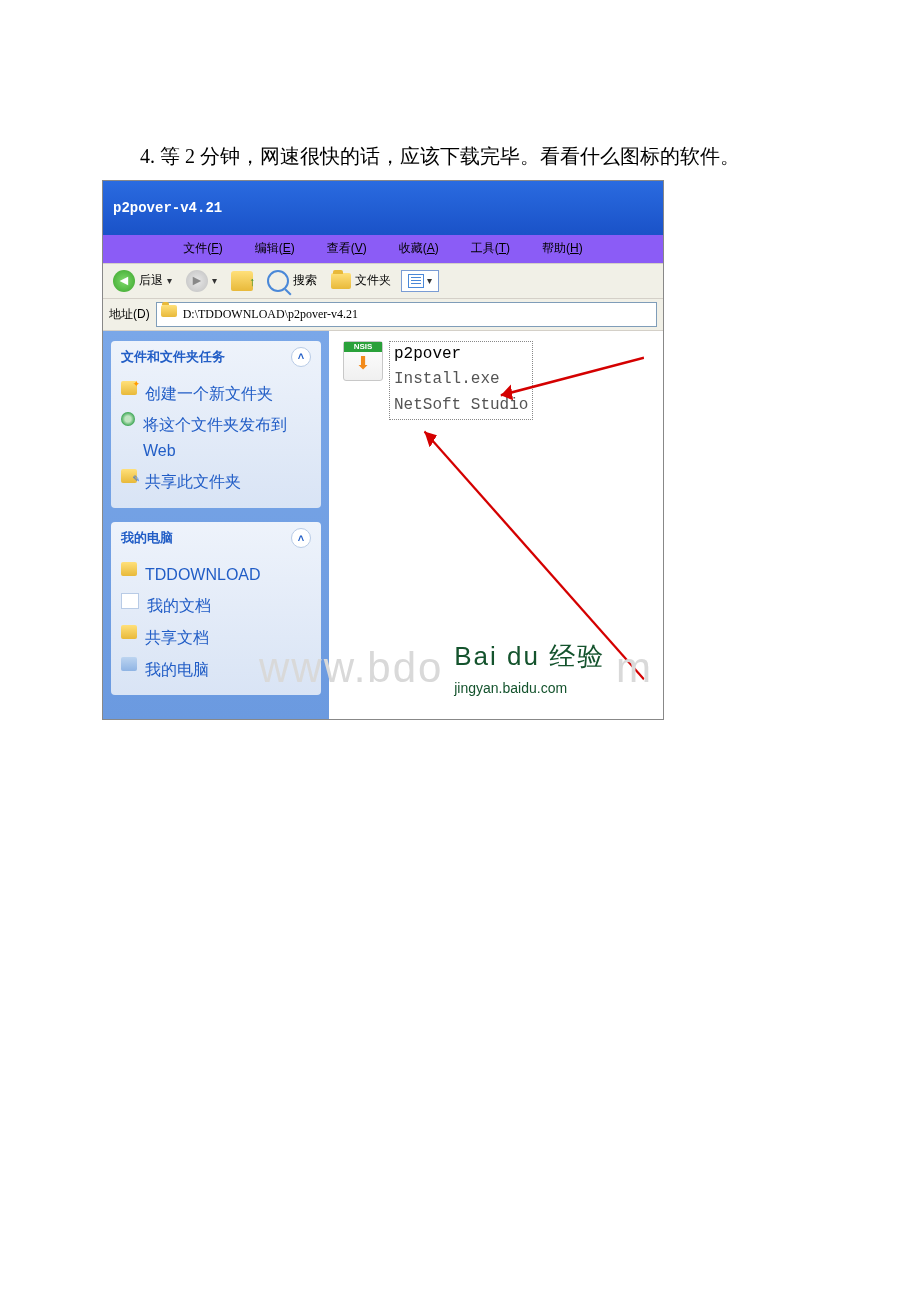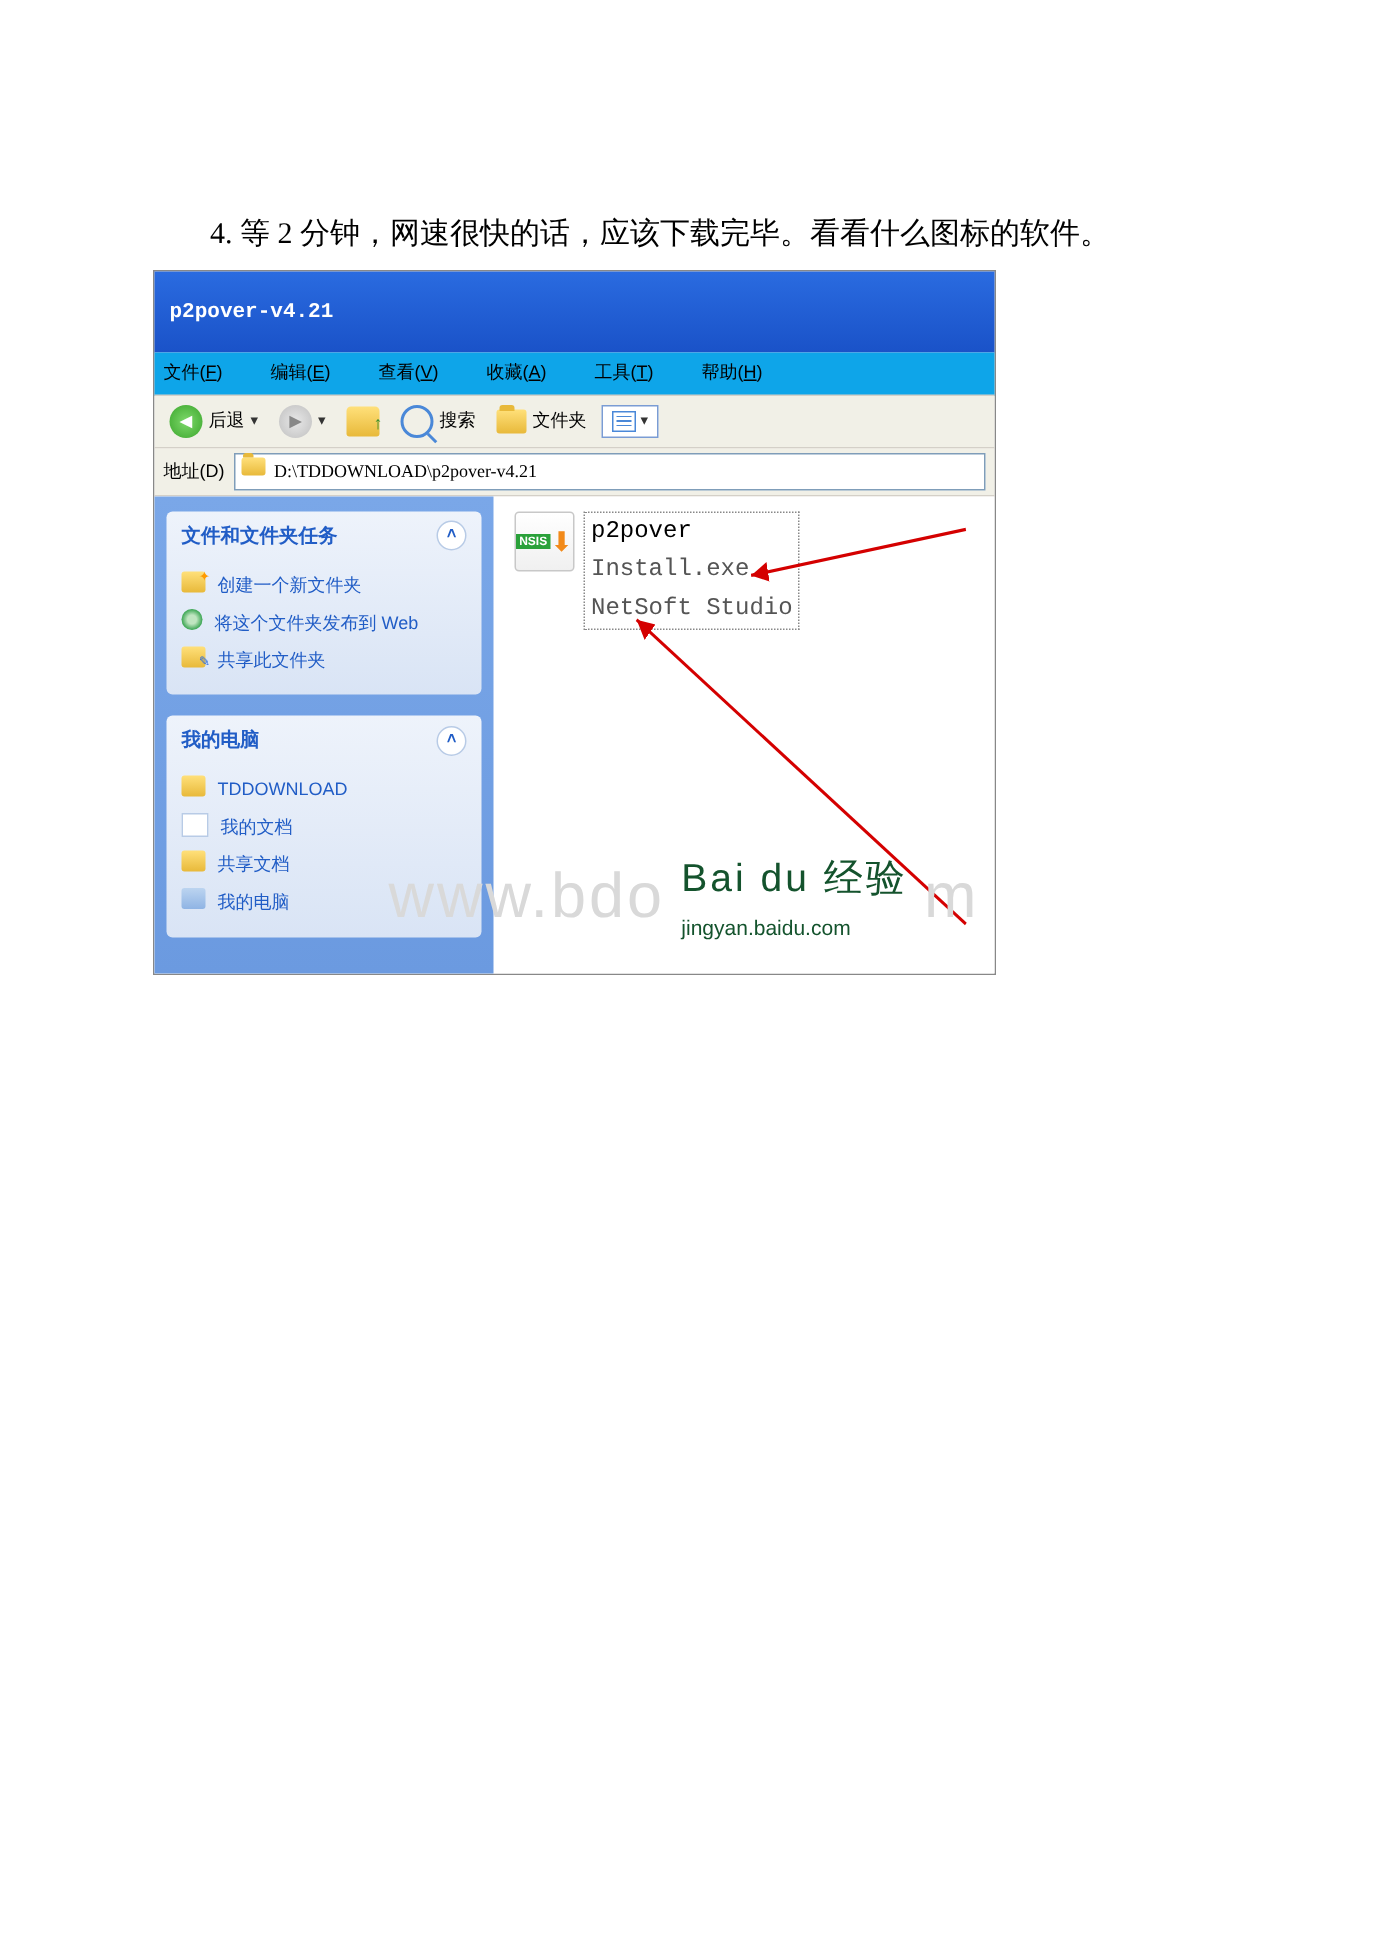--- a/index.html
+++ b/index.html
@@ -30,25 +30,26 @@
   }
   .titlebar {
     background: linear-gradient(#2a6be0, #1a52c8);
     color: #fff;
     font-weight: bold;
     padding: 16px 10px;
     font-size: 14px;
     font-family: "Courier New", monospace;
   }
   .menubar {
-    background: #0ea5e9;
+    background: #8b5cf6;
     padding: 4px 6px;
     display: flex;
     gap: 32px;
     border-bottom: 1px solid #d4d0c8;
+    justify-content: center;
   }
   .menubar span { color: #000; }
   .menubar .hot { text-decoration: underline; }
   .toolbar {
     background: #f1f0e7;
     padding: 4px 6px;
     display: flex;
     align-items: center;
     gap: 6px;
     border-bottom: 1px solid #d4d0c8;
@@ -121,40 +122,40 @@
   }
   .task-head{
     display:flex;justify-content:space-between;align-items:center;
     padding:6px 10px;color:#215dc6;font-weight:bold;font-size:13px;
   }
   .collapse{
     width:18px;height:18px;border-radius:50%;background:#fff;border:1px solid #b8cbe6;
     display:flex;align-items:center;justify-content:center;color:#215dc6;font-size:11px;
   }
   .task-items{padding:4px 10px 10px 10px;}
-  .task-item{display:flex;align-items:flex-start;gap:8px;color:#215dc6;font-size:12px;
+  .task-item{display:flex;align-items:flex-start;gap:8px;color:#215dc6;font-size:16px;
     padding:3px 0;}
   .ti-icon{width:16px;height:14px;flex:none;display:inline-block;}
   .ic-newfolder{background:linear-gradient(#ffe07a,#e8b93a);border-radius:2px;position:relative;}
   .ic-newfolder::after{content:"✦";position:absolute;right:-3px;top:-4px;color:#ff9a00;font-size:9px;}
   .ic-globe{width:14px;height:14px;border-radius:50%;
     background:radial-gradient(#bfe5c0 30%, #3aa552 70%);}
   .ic-share{background:linear-gradient(#ffe07a,#e8b93a);border-radius:2px;position:relative;}
   .ic-share::after{content:"✎";position:absolute;right:-3px;bottom:-3px;color:#2a6be0;font-size:9px;}
   .ic-folder{background:linear-gradient(#ffe07a,#e8b93a);border-radius:2px;}
   .ic-doc{background:#fff;border:1px solid #b8cbe6;}
   .ic-pc{background:linear-gradient(#bcd4f0,#8fb4e4);border-radius:2px;}
   .content-area{flex:1;position:relative;padding:8px;}
   .file-tile{
     display:flex;gap:6px;align-items:flex-start;margin-left:6px;margin-top:2px;
   }
   .tile-icon{
     width:38px;height:38px;border:1px solid #c8c8c8;border-radius:3px;
     background:linear-gradient(#fff,#f0f0f0);position:relative;flex:none;
-    display:flex;align-items:center;justify-content:flex-start;
+    display:flex;flex-direction:column;align-items:center;justify-content:flex-start;
   }
   .nsis-bar{background:#2aa13a;color:#fff;font-size:8px;font-weight:bold;
     width:100%;text-align:center;line-height:10px;}
   .dl-arrow{color:#f28a1a;font-size:18px;line-height:22px;}
   .tile-text{font-family:"Courier New",monospace;font-size:16px;color:#555;
     border:1px dotted #888;padding:0 4px;}
   .tile-text .fname{color:#000;}
   .watermark{
     position:absolute;right:10px;bottom:18px;left:-70px;
     font-size:42px;color:#d9d9d9;letter-spacing:2px;

